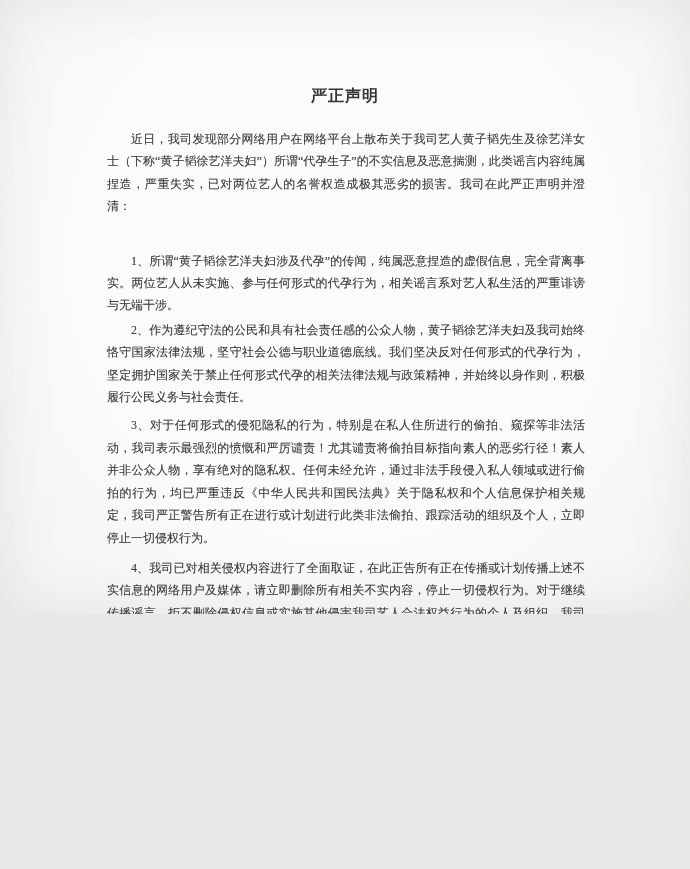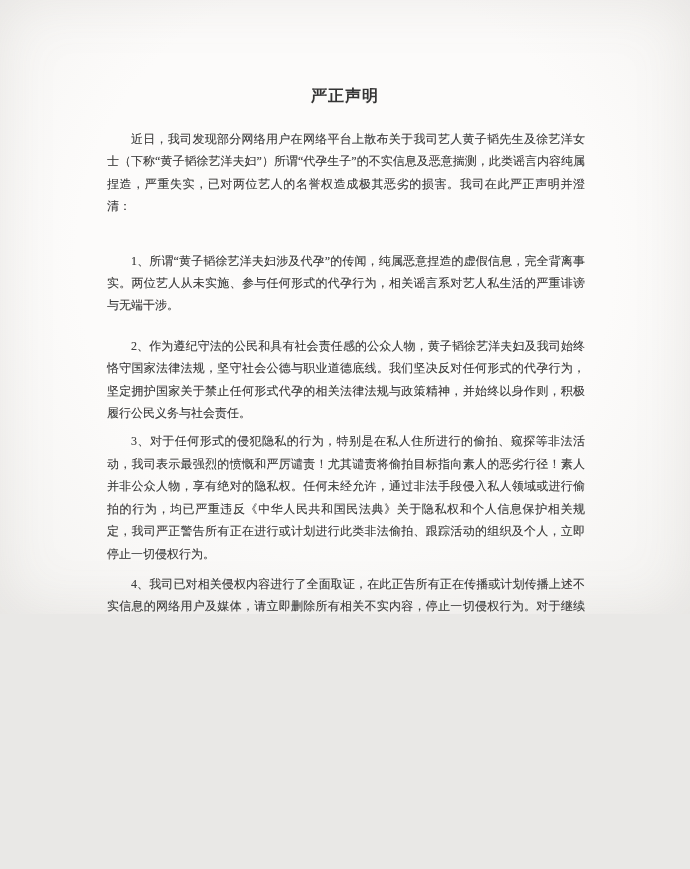--- a/index.html
+++ b/index.html
@@ -32,21 +32,21 @@
     top: 128px;
     width: 478px;
     font-size: 12px;
     line-height: 22.4px;
     text-align: justify;
     color: #3e3e3e;
     text-shadow: 0 0 0.6px rgba(70,70,70,0.45);
   }
   .body p { text-indent: 2em; }
   .body p.point-1 { margin-top: 32px; }
-  .body p.point-2 { margin-top: 18px; }
+  .body p.point-2 { margin-top: 2px; }
   .body p.point-3 { margin-top: 6px; }
   .body p.point-4 { margin-top: 8px; }
   .body p.final   { margin-top: 30px; }
   .closing {
     position: absolute;
     left: 133px;
     top: 726px;
     font-size: 13px;
     color: #3c3c3c;
     text-shadow: 0 0 0.6px rgba(70,70,70,0.45);

